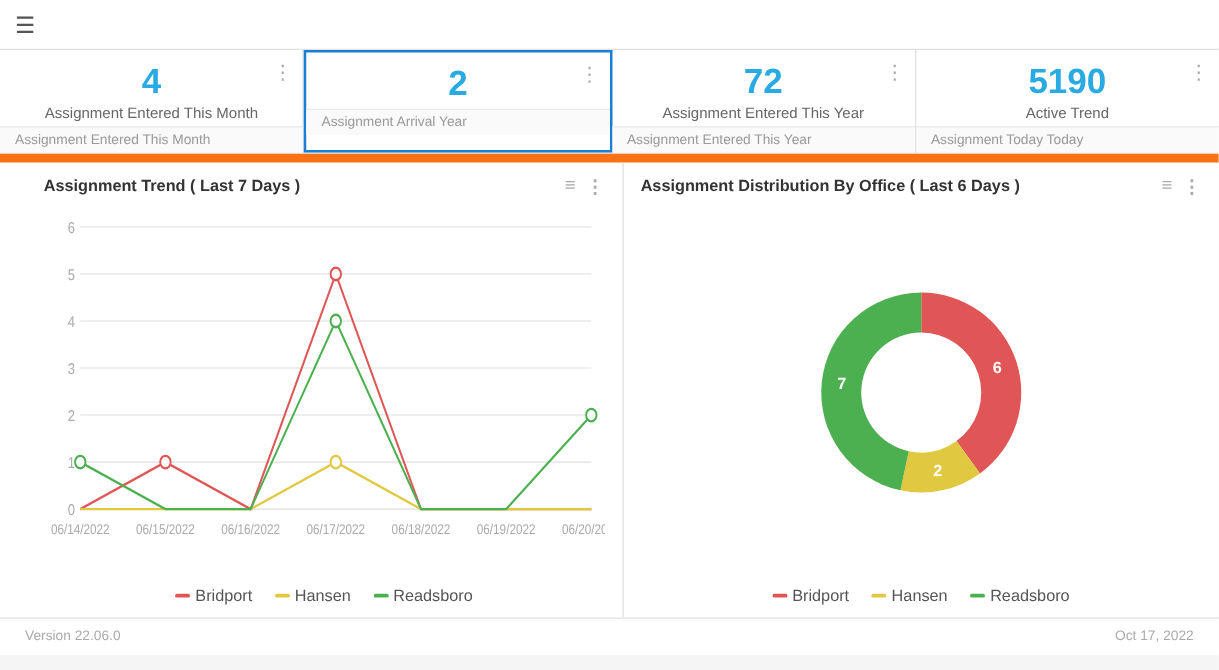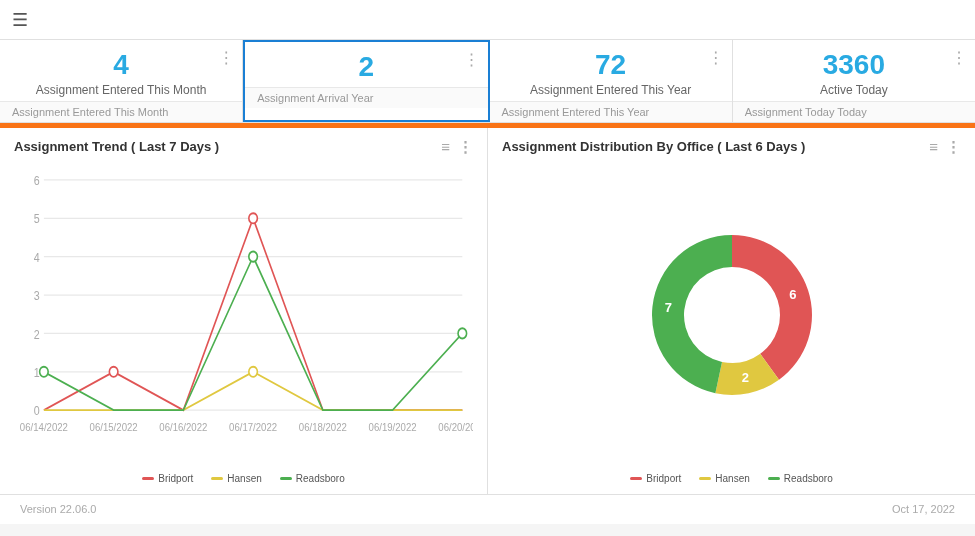--- a/index.html
+++ b/index.html
@@ -65,21 +65,22 @@
       color: #aaa;
       cursor: pointer;
     }
     .card.selected {
       border: 2px solid #1a7fd4;
     }
     .main-content {
       display: flex;
       height: calc(536px - 40px - 95px - 30px);
       background: #fff;
-      border-top: 5px solid #f97316;
+      border-top: 7px solid #f97316;
+      padding-left: 21px;
     }
     .chart-panel {
       flex: 1;
       border-right: 1px solid #e0e0e0;
       padding: 10px 14px;
       position: relative;
       display: flex;
       flex-direction: column;
     }
     .chart-title {
@@ -93,21 +94,21 @@
     }
     .chart-title-text { flex: 1; }
     .chart-icons { display: flex; gap: 8px; align-items: center; }
     .chart-icon { color: #aaa; font-size: 15px; cursor: pointer; }
     svg.line-chart { width: 100%; flex: 1; }
     .legend {
       display: flex;
       justify-content: center;
       gap: 18px;
       margin-top: 4px;
-      font-size: 10px;
+      font-size: 13px;
       color: #555;
     }
     .legend-item { display: flex; align-items: center; gap: 4px; }
     .legend-dot {
       width: 12px;
       height: 3px;
       border-radius: 2px;
     }
     .donut-panel {
       flex: 1;
@@ -159,22 +160,22 @@
     <div class="card">
       <div class="card-top">
         <div class="card-number">72</div>
         <div class="card-label">Assignment Entered This Year</div>
         <span class="card-menu">⋮</span>
       </div>
       <div class="card-subtitle">Assignment Entered This Year</div>
     </div>
     <div class="card">
       <div class="card-top">
-        <div class="card-number">3360</div>
-        <div class="card-label">Active Today</div>
+        <div class="card-number">5190</div>
+        <div class="card-label">Active Trend</div>
         <span class="card-menu">⋮</span>
       </div>
       <div class="card-subtitle">Assignment Today Today</div>
     </div>
   </div>
 
 <div class="main-content">
 
   <div class="chart-panel">
     <div class="chart-title">

